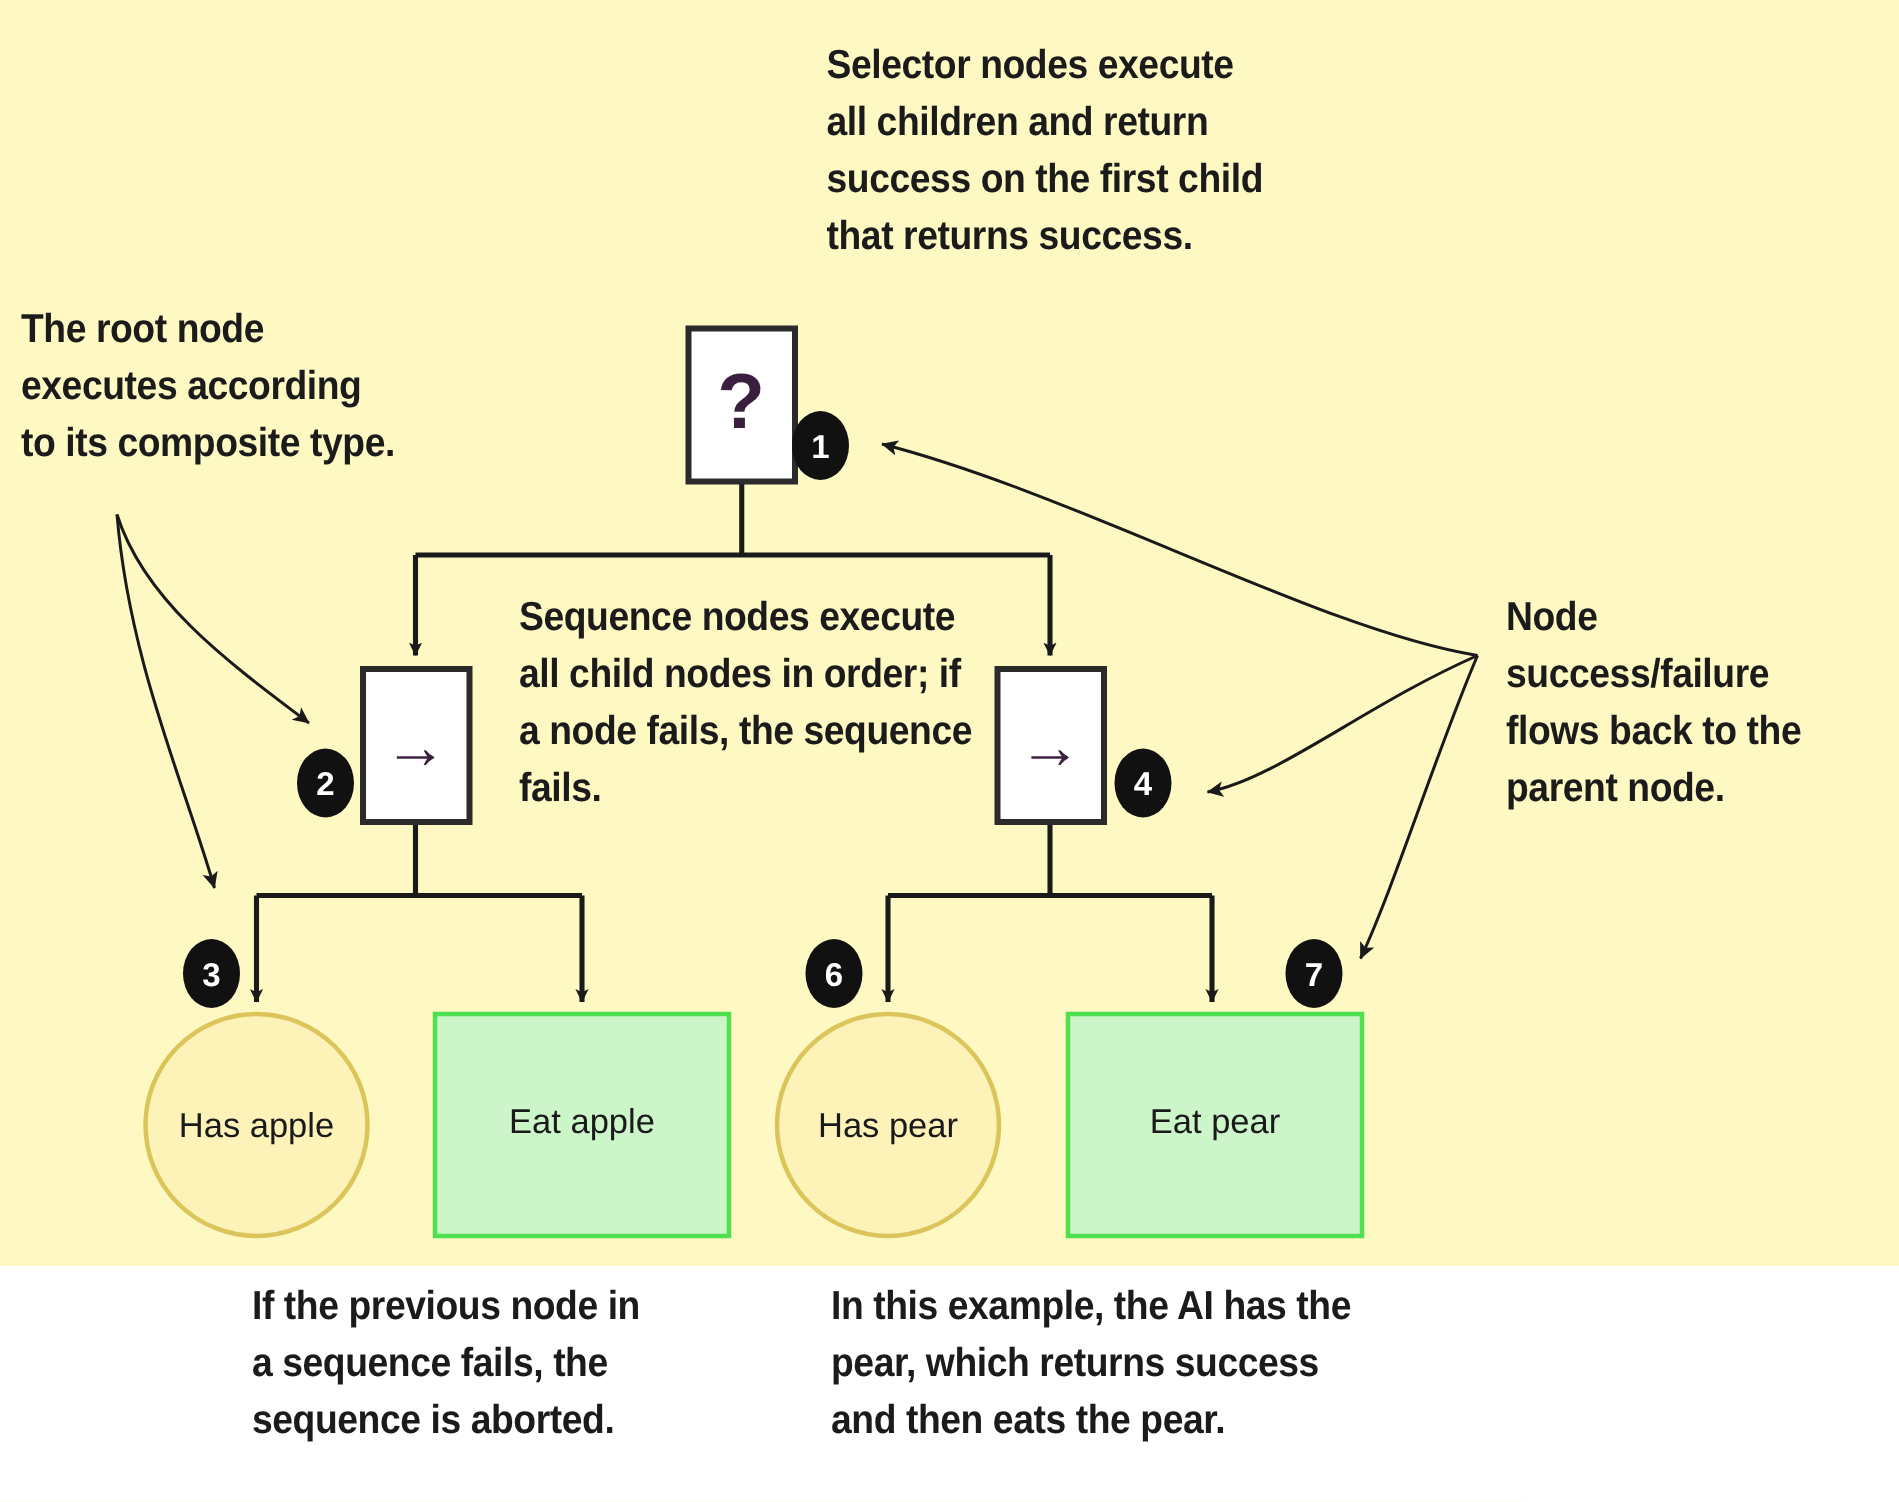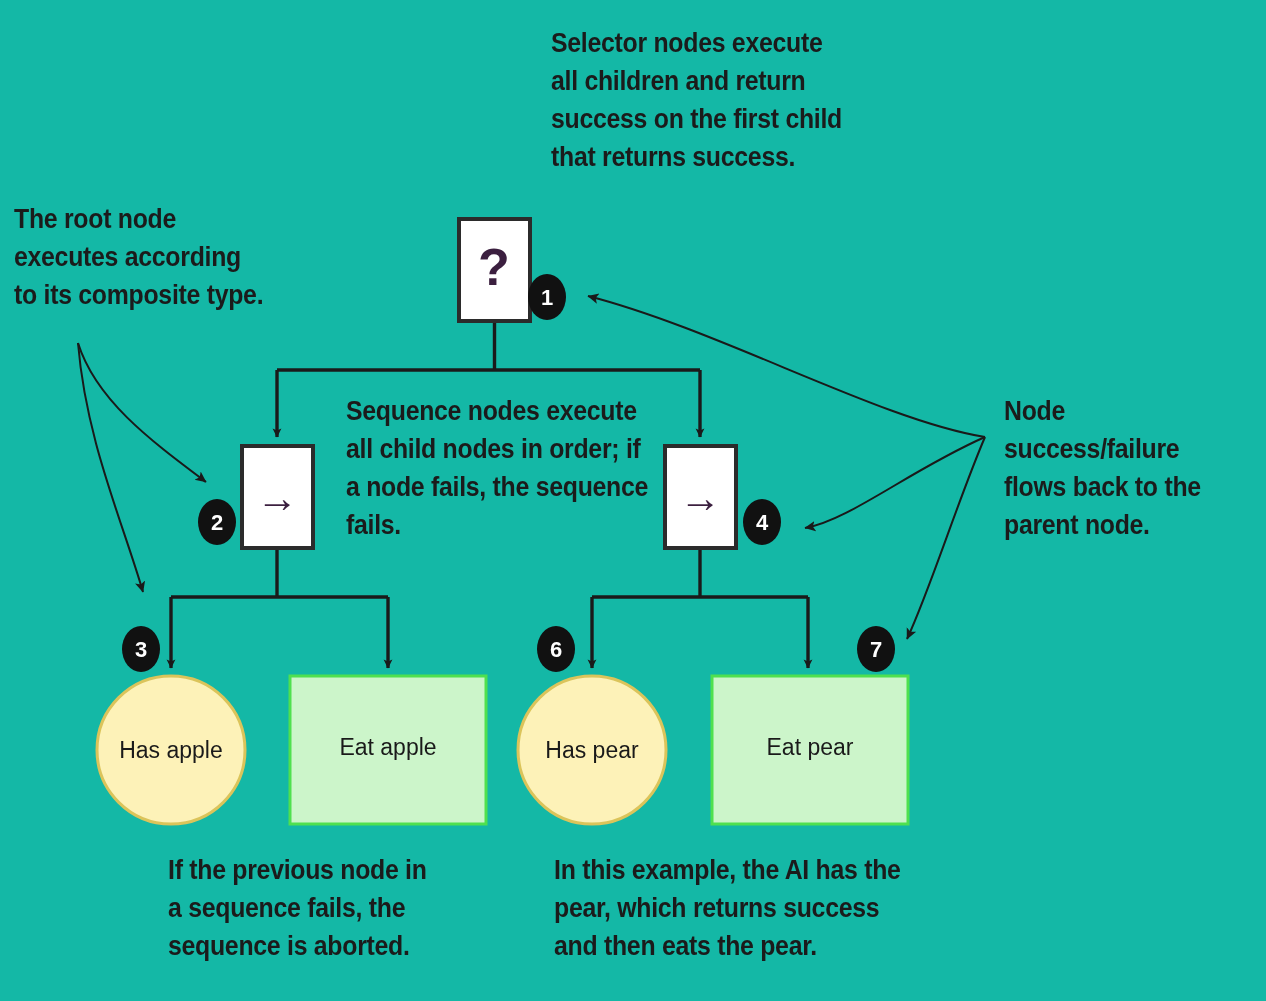--- a/index.html
+++ b/index.html
@@ -9,22 +9,22 @@
   }
   body {
     width: 1266px;
     height: 1001px;
     font-family: "Liberation Sans", sans-serif;
     overflow: hidden;
   }
   #diagram-root {
     position: relative;
     width: 1266px;
-    height: 1001px;
-    background: #14b8a6;
+    height: 844px;
+    background: #fef9c3;
   }
   svg.layer {
     position: absolute;
     left: 0;
     top: 0;
     width: 1266px;
     height: 1001px;
   }
   .ann {
     position: absolute;

